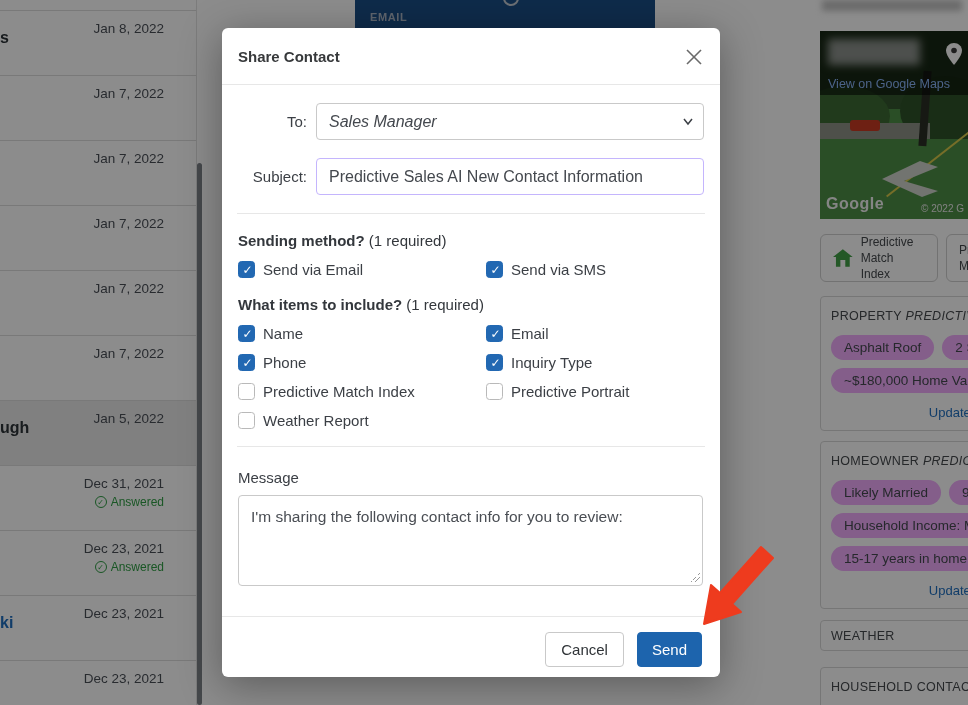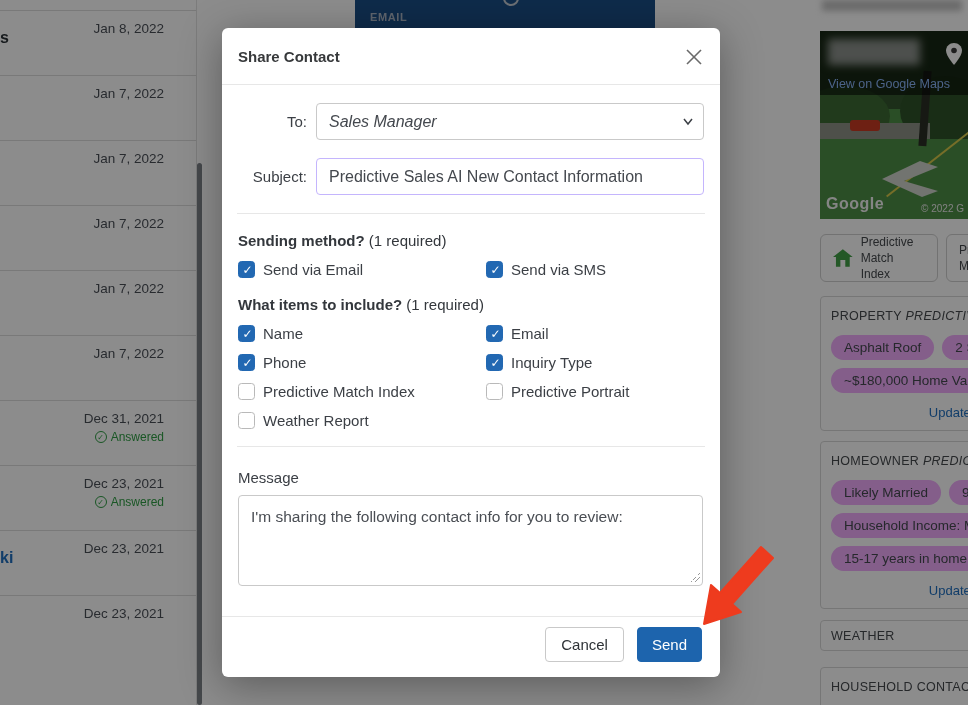--- a/index.html
+++ b/index.html
@@ -85,21 +85,21 @@
   .cb-item { display:flex; align-items:center; gap:8px; cursor:pointer; }
   .cb { width:17px; height:17px; border-radius:3.5px; border:1px solid #b9b9b9; background:#fff; flex:0 0 auto; position:relative; }
   .cb.checked { background:#2268b2; border-color:#2268b2; }
   .cb.checked::after { content:"✓"; position:absolute; left:0; top:0; width:17px; height:17px; line-height:16px; text-align:center; color:#fff; font-size:12px; font-weight:bold; font-family:"DejaVu Sans",sans-serif; }
   .cb-label { font-size:15px; color:#3b3f45; }
   .message-label { margin-top:22px; font-size:15px; color:#3b3f45; }
   textarea.message-box { margin-top:9px; width:465px; height:91px; border:1px solid #c9c9c9; border-radius:4px; font-family:"Liberation Sans",sans-serif; font-size:15.5px; color:#4a4e54; padding:10px 12px; resize:none; line-height:1.4; }
   .resize-handle { position:relative; }
   .resize-handle::after { content:""; position:absolute; right:4px; bottom:8px; width:9px; height:9px; background:
     linear-gradient(135deg, transparent 0 50%, #999 50% 55%, transparent 55% 70%, #999 70% 75%, transparent 75%); }
-  .modal-footer { position:absolute; left:0; right:0; bottom:0; height:61px; border-top:1px solid #e7e7e7; display:flex; justify-content:flex-end; align-items:flex-start; gap:13px; padding:10px 18px 0 0; }
+  .modal-footer { position:absolute; left:0; right:0; bottom:0; height:61px; border-top:1px solid #e7e7e7; display:flex; justify-content:flex-end; align-items:flex-end; gap:13px; padding:10px 18px 10px 0; }
   .btn { height:35px; border-radius:4px; font-family:"Liberation Sans",sans-serif; font-size:15px; cursor:pointer; }
   .btn-cancel { background:#fff; border:1px solid #c9c9c9; color:#2f3337; padding:0 15px; }
   .btn-send { background:#1d64ad; border:1px solid #1d64ad; color:#fff; padding:0 14px; }
 
   
   .red-arrow { position:absolute; left:688px; top:528px; }
 </style>
 </head>
 <body>
 
@@ -148,20 +148,27 @@
       </div>
 
       <div class="row">
 
         <div class="row-right">
           <div class="row-date">Jan 7, 2022</div>
 
         </div>
       </div>
 
+      <div class="row selected">
+        <span class="row-name bold">ugh</span>
+        <div class="row-right">
+          <div class="row-date">Jan 5, 2022</div>
+
+        </div>
+      </div>
 
       <div class="row">
 
         <div class="row-right">
           <div class="row-date">Dec 31, 2021</div>
           <div class="row-answered show">
             <span class="ans-icon">✓</span>
             <span>Answered</span>
           </div>
         </div>

